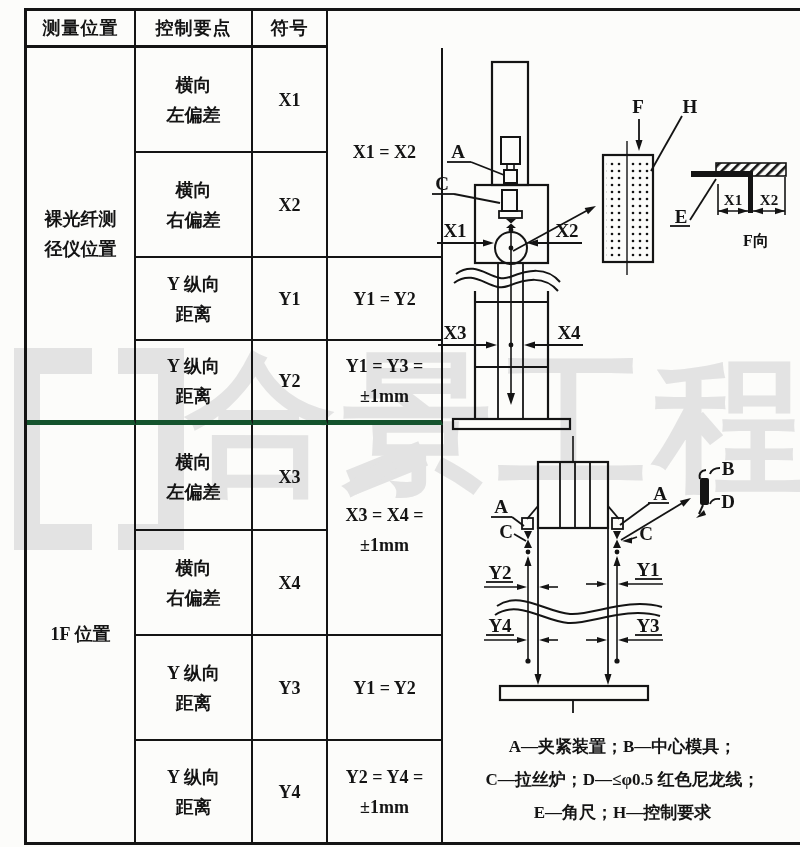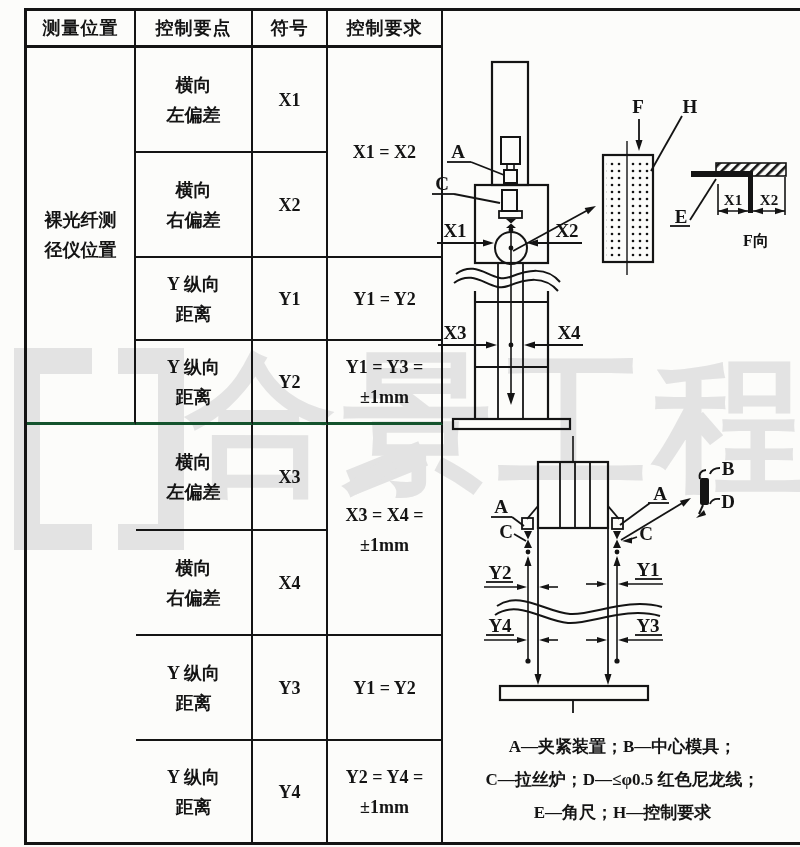--- a/index.html
+++ b/index.html
@@ -16,21 +16,21 @@
              transform:rotate(-22deg);}
   
   .tbl{position:absolute;left:24px;top:8px;width:781px;height:837px;border:3px solid #141414;
        box-sizing:border-box;background:transparent;display:grid;z-index:2;
        grid-template-columns:109px 117px 75px 115px 1fr;
        grid-template-rows:37px 105px 105px 83px 84px 106px 105px 105px auto;}
   .cell{border-right:2px solid #141414;border-bottom:2px solid #141414;display:flex;
         flex-direction:column;align-items:center;justify-content:center;
         font-weight:bold;font-size:18px;line-height:30px;text-align:center;}
   .hdr{border-bottom:3px solid #141414;letter-spacing:1px;}
-  .thick{border-bottom:3px solid #14532d;}
+  .thick{border-bottom:5px solid #14532d;}
   .nobr{border-right:none;}
   .nobb{border-bottom:none;}
   .view{position:relative;justify-content:flex-start;}
   .legend{position:absolute;left:0;top:682px;width:100%;text-align:center;
           font-size:17px;font-weight:bold;line-height:33px;}
   
   svg.diag{position:absolute;left:0;top:0;z-index:3;pointer-events:none;}
   svg.diag text{font-family:"Liberation Serif",serif;font-weight:bold;fill:#141414;}
 </style>
 </head>
@@ -43,25 +43,27 @@
     <div class="wm-c wm-c2"></div>
     <div class="wm-swoosh"></div>
     <div class="wm-text">合景工程</div>
   </div>
 
   <div class="tbl">
 
     <div class="cell hdr" style="grid-area:1/1">测量位置</div>
     <div class="cell hdr" style="grid-area:1/2">控制要点</div>
     <div class="cell hdr" style="grid-area:1/3">符号</div>
-    <div class="cell hdr" style="grid-area:1/4">控制要求</div>
 
     <div class="cell thick" style="grid-row:2/6;grid-column:1">
       <div>裸光纤测</div>
       <div>径仪位置</div>
+    </div>
+    <div class="cell nobb" style="grid-row:6/10;grid-column:1">
+      <div>1F 位置</div>
     </div>
 
     <div class="cell" style="grid-area:2/2">
       <div>横向</div>
       <div>左偏差</div>
     </div>
     <div class="cell" style="grid-area:3/2">
       <div>横向</div>
       <div>右偏差</div>
     </div>

